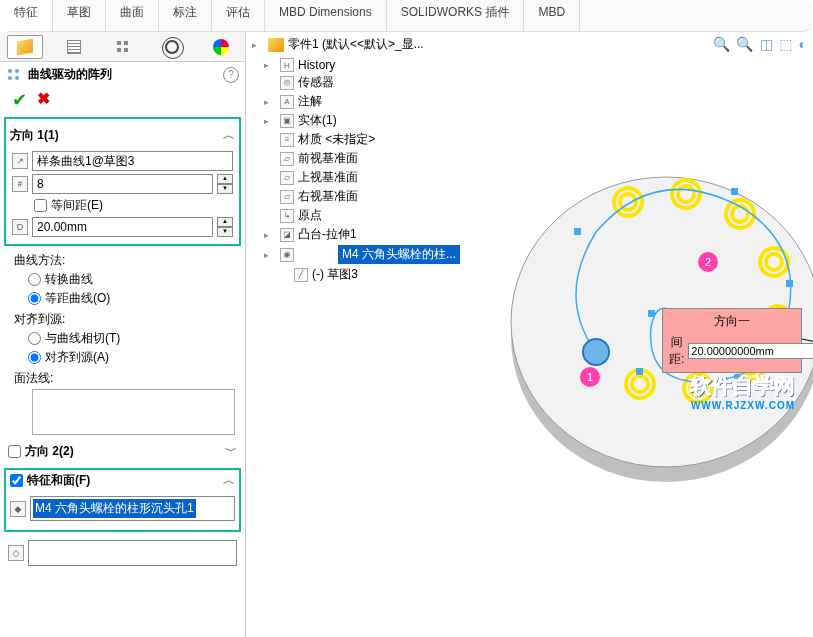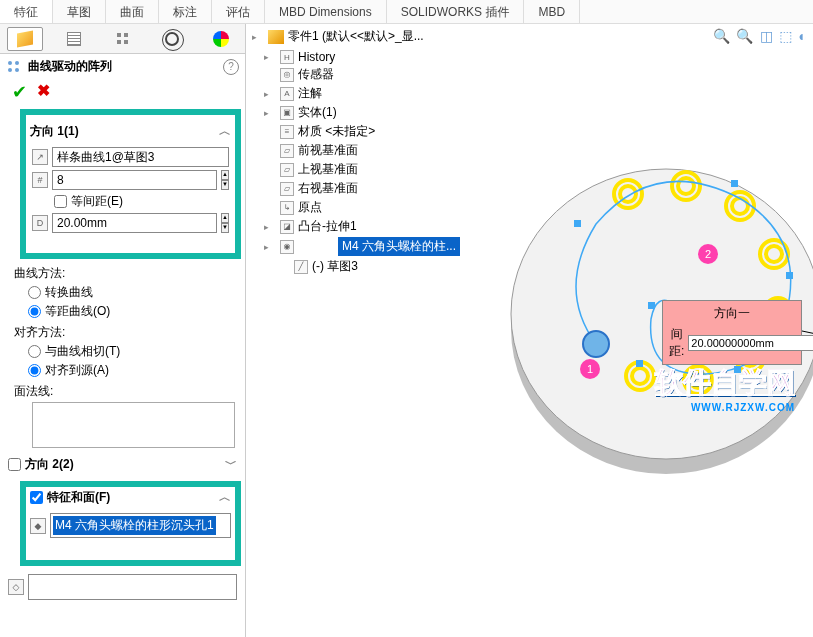--- a/index.html
+++ b/index.html
@@ -1,18 +1,18 @@
 <!DOCTYPE html>
 <html><head>
 <meta charset="utf-8">
 <style>
 * { box-sizing: border-box; margin: 0; padding: 0; font-family: "Microsoft YaHei", sans-serif; }
 body { width: 813px; height: 637px; background: #fff; font-size: 12px; overflow: hidden; position: relative; }
 
-.ribbon { display: flex; border-bottom: 1px solid #ddd; height: 24px; background: #fafafa; }
+.ribbon { display: flex; border-bottom: 1px solid #ddd; height: 32px; background: #fafafa; border-radius: 11px; }
 .ribbon-tab { padding: 3px 14px; border-right: 1px solid #ddd; color: #444; cursor: pointer; line-height: 18px; }
 .ribbon-tab.sel { background: #fff; }
 
 .layout { display: flex; height: 613px; }
 .panel { width: 246px; border-right: 1px solid #ccc; display: flex; flex-direction: column; }
 
 .panel-tabs { display: flex; height: 30px; border-bottom: 1px solid #ccc; justify-content: space-around; align-items: center; background: #f5f5f5; }
 .panel-tab-ic { width: 36px; height: 24px; border: 1px solid transparent; display: flex; align-items: center; justify-content: center; cursor: pointer; }
 .panel-tab-ic.act { border: 1px solid #999; background: #fff; border-radius: 2px; }
 .cube-ic { width: 16px; height: 14px; background: linear-gradient(135deg,#ffd966,#f0a020); transform: skewY(-10deg); }
@@ -24,21 +24,21 @@
 .feat-hdr { display: flex; align-items: center; padding: 4px 6px; gap: 6px; }
 .pat-ic { width: 16px; height: 16px; }
 .info-ic { margin-left: auto; width: 16px; height: 16px; border: 1px solid #888; border-radius: 50%; color: #888; font-size: 10px; text-align: center; line-height: 14px; cursor: pointer; }
 
 .okbar { display: flex; gap: 10px; padding: 2px 12px 6px; }
 .ok-ic { color: #0a0; font-size: 18px; cursor: pointer; }
 .x-ic { color: #d00; font-size: 16px; cursor: pointer; font-weight: bold; }
 
 .sections { overflow-y: auto; flex: 1; padding: 0 4px 8px; }
 
-.highlight-box { border: 6px solid #14b8a6; padding-bottom: 17px; margin-left: 16px; }
+.highlight-box { border: 2px solid #14b8a6; padding-bottom: 4px; }
 .sec { margin-top: 6px; }
 .sec-hdr { display: flex; align-items: center; font-weight: bold; padding: 2px 4px; cursor: pointer; }
 .sec-chev { margin-left: auto; color: #888; }
 .sec-body { padding: 2px 6px 0; }
 
 .row { display: flex; align-items: center; gap: 4px; margin: 3px 0; }
 .row-ic { width: 16px; height: 16px; flex-shrink: 0; border: 1px solid #999; background: #f5f5f5; font-size: 9px; text-align: center; line-height: 14px; color: #666; }
 .row input[type=text] { flex: 1; border: 1px solid #888; padding: 2px 4px; font-size: 12px; }
 .spinner { width: 16px; display: flex; flex-direction: column; }
 .spin-btn { height: 10px; border: 1px solid #888; font-size: 6px; text-align: center; line-height: 6px; background: #f0f0f0; cursor: pointer; }
@@ -59,21 +59,21 @@
 .tree-exp { width: 12px; color: #888; font-size: 9px; }
 .tree-ic { width: 14px; height: 14px; display: inline-flex; align-items: center; justify-content: center; border: 1px solid #aaa; background: #f8f8f8; font-size: 8px; color: #666; }
 .tree-sel { background: #0a64c8; color: #fff; padding: 0 3px; border: 1px solid #0a64c8; margin-left: 40px; }
 .tree-sub { padding-left: 30px; }
 
 svg.scene { position: absolute; left: 260px; top: 120px; }
 
 .dim-box { position: absolute; border: 1px solid #888; background: #fca5a5; padding: 4px 6px; font-size: 12px; text-align: center; }
 
 .wm { position: absolute; right: 18px; top: 340px; font-weight: bold; text-align: right; }
-.wm1 { color: #a21caf; font-size: 28px; -webkit-text-stroke: 1px #fff; text-shadow: 1px 1px 0 #004a99; text-decoration: underline; }
+.wm1 { color: #a21caf; font-size: 21px; -webkit-text-stroke: 1px #fff; text-shadow: 1px 1px 0 #004a99; }
 .wm2 { color: #0090ff; font-size: 10px; letter-spacing: 1px; }
 </style>
 </head>
 <body>
 
 <div class="ribbon">
   <div class="ribbon-tab sel">特征</div>
   <div class="ribbon-tab">草图</div>
   <div class="ribbon-tab">曲面</div>
   <div class="ribbon-tab">标注</div>
@@ -166,21 +166,21 @@
         <div class="lbl">曲线方法:</div>
         <div class="radio-row">
             <input type="radio" name="cm" style="">
             <span>转换曲线</span>
           </div>
         <div class="radio-row">
             <input type="radio" name="cm" checked="" style="">
             <span>等距曲线(O)</span>
           </div>
 
-        <div class="lbl">对齐方法:</div>
+        <div class="lbl">对齐到源:</div>
         <div class="radio-row">
             <input type="radio" name="am" style="">
             <span>与曲线相切(T)</span>
           </div>
         <div class="radio-row">
             <input type="radio" name="am" checked="" style="">
             <span>对齐到源(A)</span>
           </div>
 
         <div class="lbl">面法线:</div>

